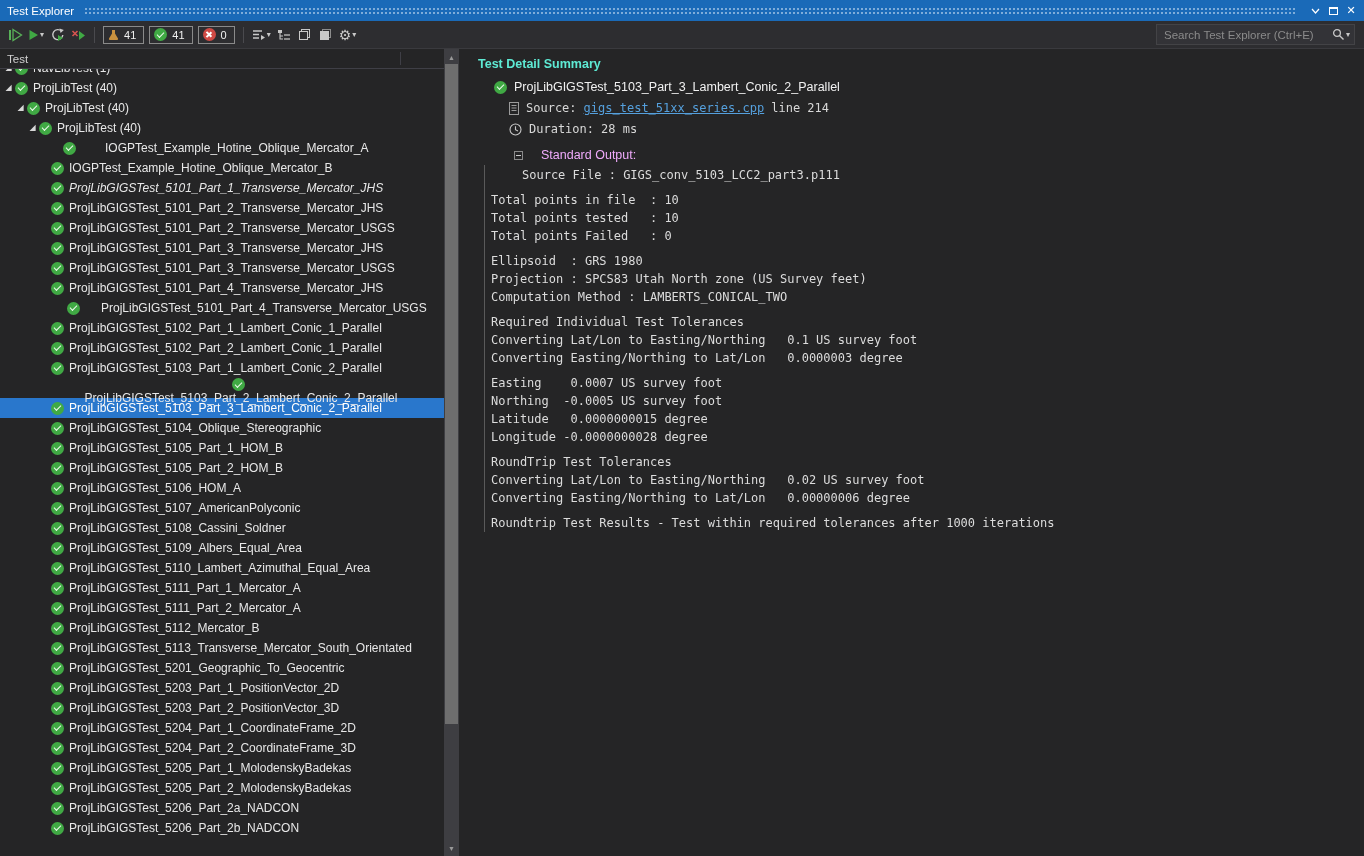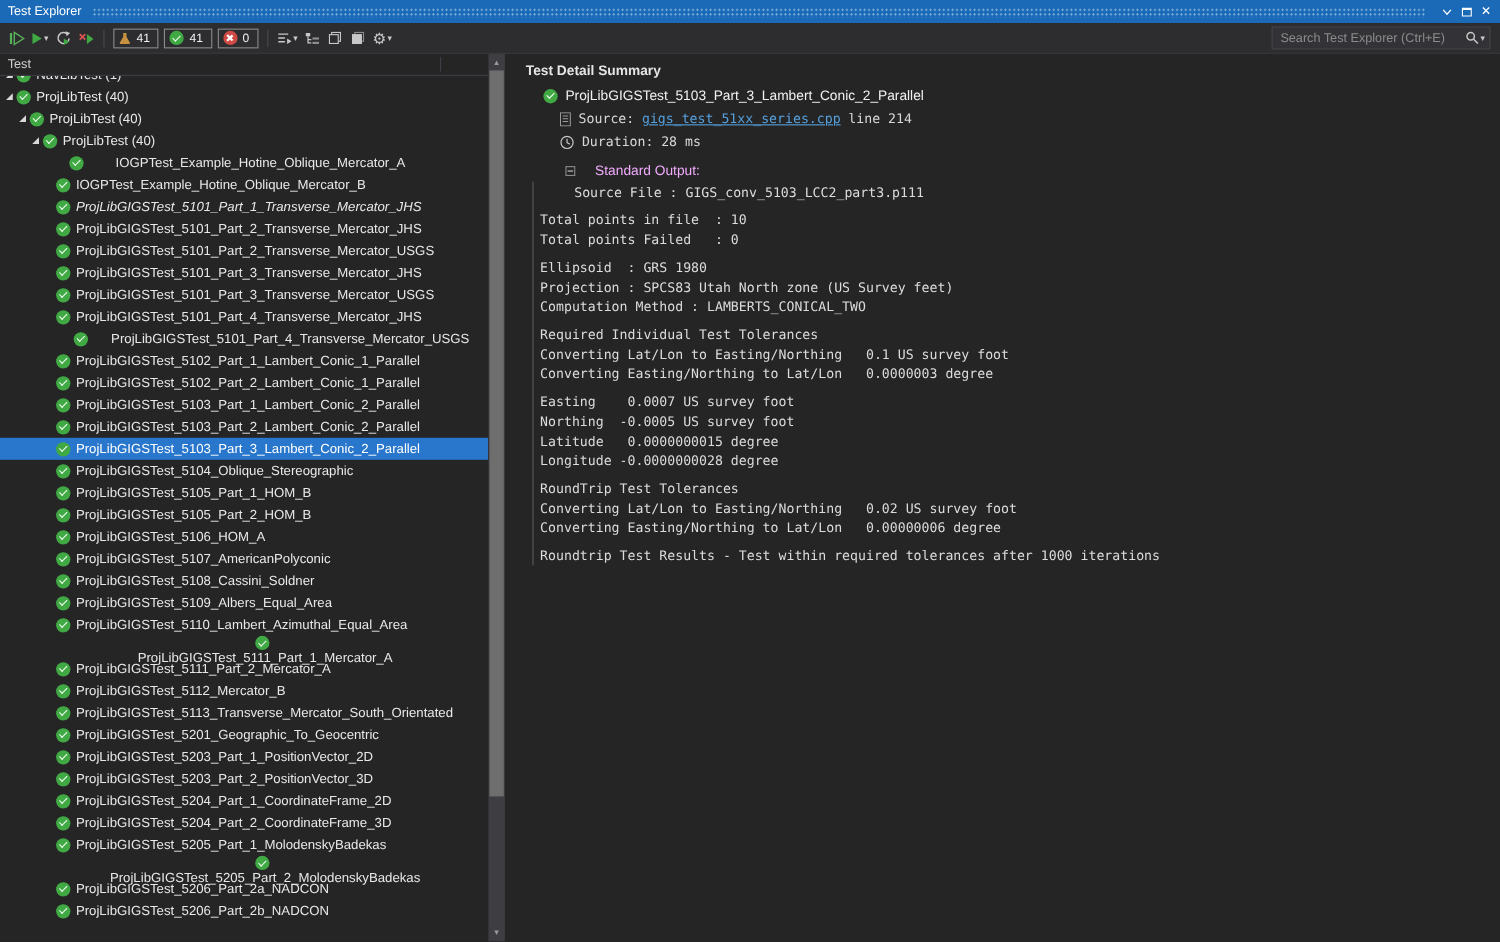--- a/index.html
+++ b/index.html
@@ -54,21 +54,21 @@
 
   
   .scrollbar { width:15px; flex:none; background:#3e3e42; position:relative; }
   .sb-arrow { position:absolute; left:0; width:15px; height:14px; display:flex; align-items:center;
               justify-content:center; color:#999; font-size:7px; }
   .sb-up { top:1px; } .sb-down { bottom:1px; }
   .sb-thumb { position:absolute; left:1px; right:1px; top:15px; height:660px; background:#6e6e6e; }
 
   
   .right { flex:1; min-width:0; padding:8px 10px 0 19px; background:#252526; }
-  .detail-heading { font-weight:bold; font-size:12.5px; color:#e5e5e5; margin-bottom:9px; }
+  .detail-heading { font-weight:bold; font-size:12.5px; color:#5eead4; margin-bottom:9px; }
   .mono { font-family:"DejaVu Sans Mono","Liberation Mono",monospace; font-size:12px; }
   .detail-row { display:flex; align-items:center; margin-bottom:7px; }
   .d-name { margin-left:16px; gap:6px; font-size:12.5px; color:#f1f1f1; }
   .d-sub  { margin-left:31px; gap:7px; color:#d8d8d8; }
   .link { color:#55a0dd; text-decoration:underline; }
   .std-header { display:flex; align-items:center; gap:18px; margin-top:12px; margin-left:2px;
                 font-size:12.5px; color:#f0abfc;padding-left:34px; }
   .collapse { width:9px; height:9px; border:1px solid #8a8a8a; position:relative; flex:none; }
   .collapse::after { content:""; position:absolute; left:1px; right:1px; top:3px; height:1px; background:#cccccc; }
   .output-block { margin-left:6px; margin-top:3px; border-left:1px solid #5a5a5a; padding-top:1px; color:#dcdcdc; }
@@ -264,21 +264,21 @@
             <div class="row" style="padding-left: 38px;">
               <span class="twisty"></span>
               <span class="check"></span>
               <span class="lbl">ProjLibGIGSTest_5102_Part_2_Lambert_Conic_1_Parallel</span>
             </div>
             <div class="row" style="padding-left: 38px;">
               <span class="twisty"></span>
               <span class="check"></span>
               <span class="lbl">ProjLibGIGSTest_5103_Part_1_Lambert_Conic_2_Parallel</span>
             </div>
-            <div class="row" style="padding-left: 38px;">
+            <div class="row" style="padding-left: 38px; flex-direction: column;">
               <span class="twisty"></span>
               <span class="check"></span>
               <span class="lbl">ProjLibGIGSTest_5103_Part_2_Lambert_Conic_2_Parallel</span>
             </div>
             <div class="row selected" style="padding-left: 38px;">
               <span class="twisty"></span>
               <span class="check"></span>
               <span class="lbl">ProjLibGIGSTest_5103_Part_3_Lambert_Conic_2_Parallel</span>
             </div>
             <div class="row" style="padding-left: 38px;">
@@ -314,21 +314,21 @@
             <div class="row" style="padding-left: 38px;">
               <span class="twisty"></span>
               <span class="check"></span>
               <span class="lbl">ProjLibGIGSTest_5109_Albers_Equal_Area</span>
             </div>
             <div class="row" style="padding-left: 38px;">
               <span class="twisty"></span>
               <span class="check"></span>
               <span class="lbl">ProjLibGIGSTest_5110_Lambert_Azimuthal_Equal_Area</span>
             </div>
-            <div class="row" style="padding-left: 38px; flex-direction: column;">
+            <div class="row" style="padding-left: 38px;">
               <span class="twisty"></span>
               <span class="check"></span>
               <span class="lbl">ProjLibGIGSTest_5111_Part_1_Mercator_A</span>
             </div>
             <div class="row" style="padding-left: 38px;">
               <span class="twisty"></span>
               <span class="check"></span>
               <span class="lbl">ProjLibGIGSTest_5111_Part_2_Mercator_A</span>
             </div>
             <div class="row" style="padding-left: 38px;">
@@ -364,21 +364,21 @@
             <div class="row" style="padding-left: 38px;">
               <span class="twisty"></span>
               <span class="check"></span>
               <span class="lbl">ProjLibGIGSTest_5204_Part_2_CoordinateFrame_3D</span>
             </div>
             <div class="row" style="padding-left: 38px;">
               <span class="twisty"></span>
               <span class="check"></span>
               <span class="lbl">ProjLibGIGSTest_5205_Part_1_MolodenskyBadekas</span>
             </div>
-            <div class="row" style="padding-left: 38px; flex-direction: column;">
+            <div class="row" style="padding-left: 38px;">
               <span class="twisty"></span>
               <span class="check"></span>
               <span class="lbl">ProjLibGIGSTest_5205_Part_2_MolodenskyBadekas</span>
             </div>
             <div class="row" style="padding-left: 38px;">
               <span class="twisty"></span>
               <span class="check"></span>
               <span class="lbl">ProjLibGIGSTest_5206_Part_2a_NADCON</span>
             </div>
             <div class="row" style="padding-left: 38px;">
@@ -426,20 +426,21 @@
       <div class="std-header">
         <span class="collapse"></span>
         <span>Standard Output:</span>
       </div>
 
       <div class="output-block mono">
         <div class="src-file">Source File : GIGS_conv_5103_LCC2_part3.p111</div>
         <div>
             <div class="out-blank"></div>
             <div class="out-line">Total points in file  : 10</div>
+            <div class="out-line">Total points tested   : 10</div>
             <div class="out-line">Total points Failed   : 0</div>
             <div class="out-blank"></div>
             <div class="out-line">Ellipsoid  : GRS 1980</div>
             <div class="out-line">Projection : SPCS83 Utah North zone (US Survey feet)</div>
             <div class="out-line">Computation Method : LAMBERTS_CONICAL_TWO</div>
             <div class="out-blank"></div>
             <div class="out-line">Required Individual Test Tolerances</div>
             <div class="out-line">Converting Lat/Lon to Easting/Northing   0.1 US survey foot</div>
             <div class="out-line">Converting Easting/Northing to Lat/Lon   0.0000003 degree</div>
             <div class="out-blank"></div>

